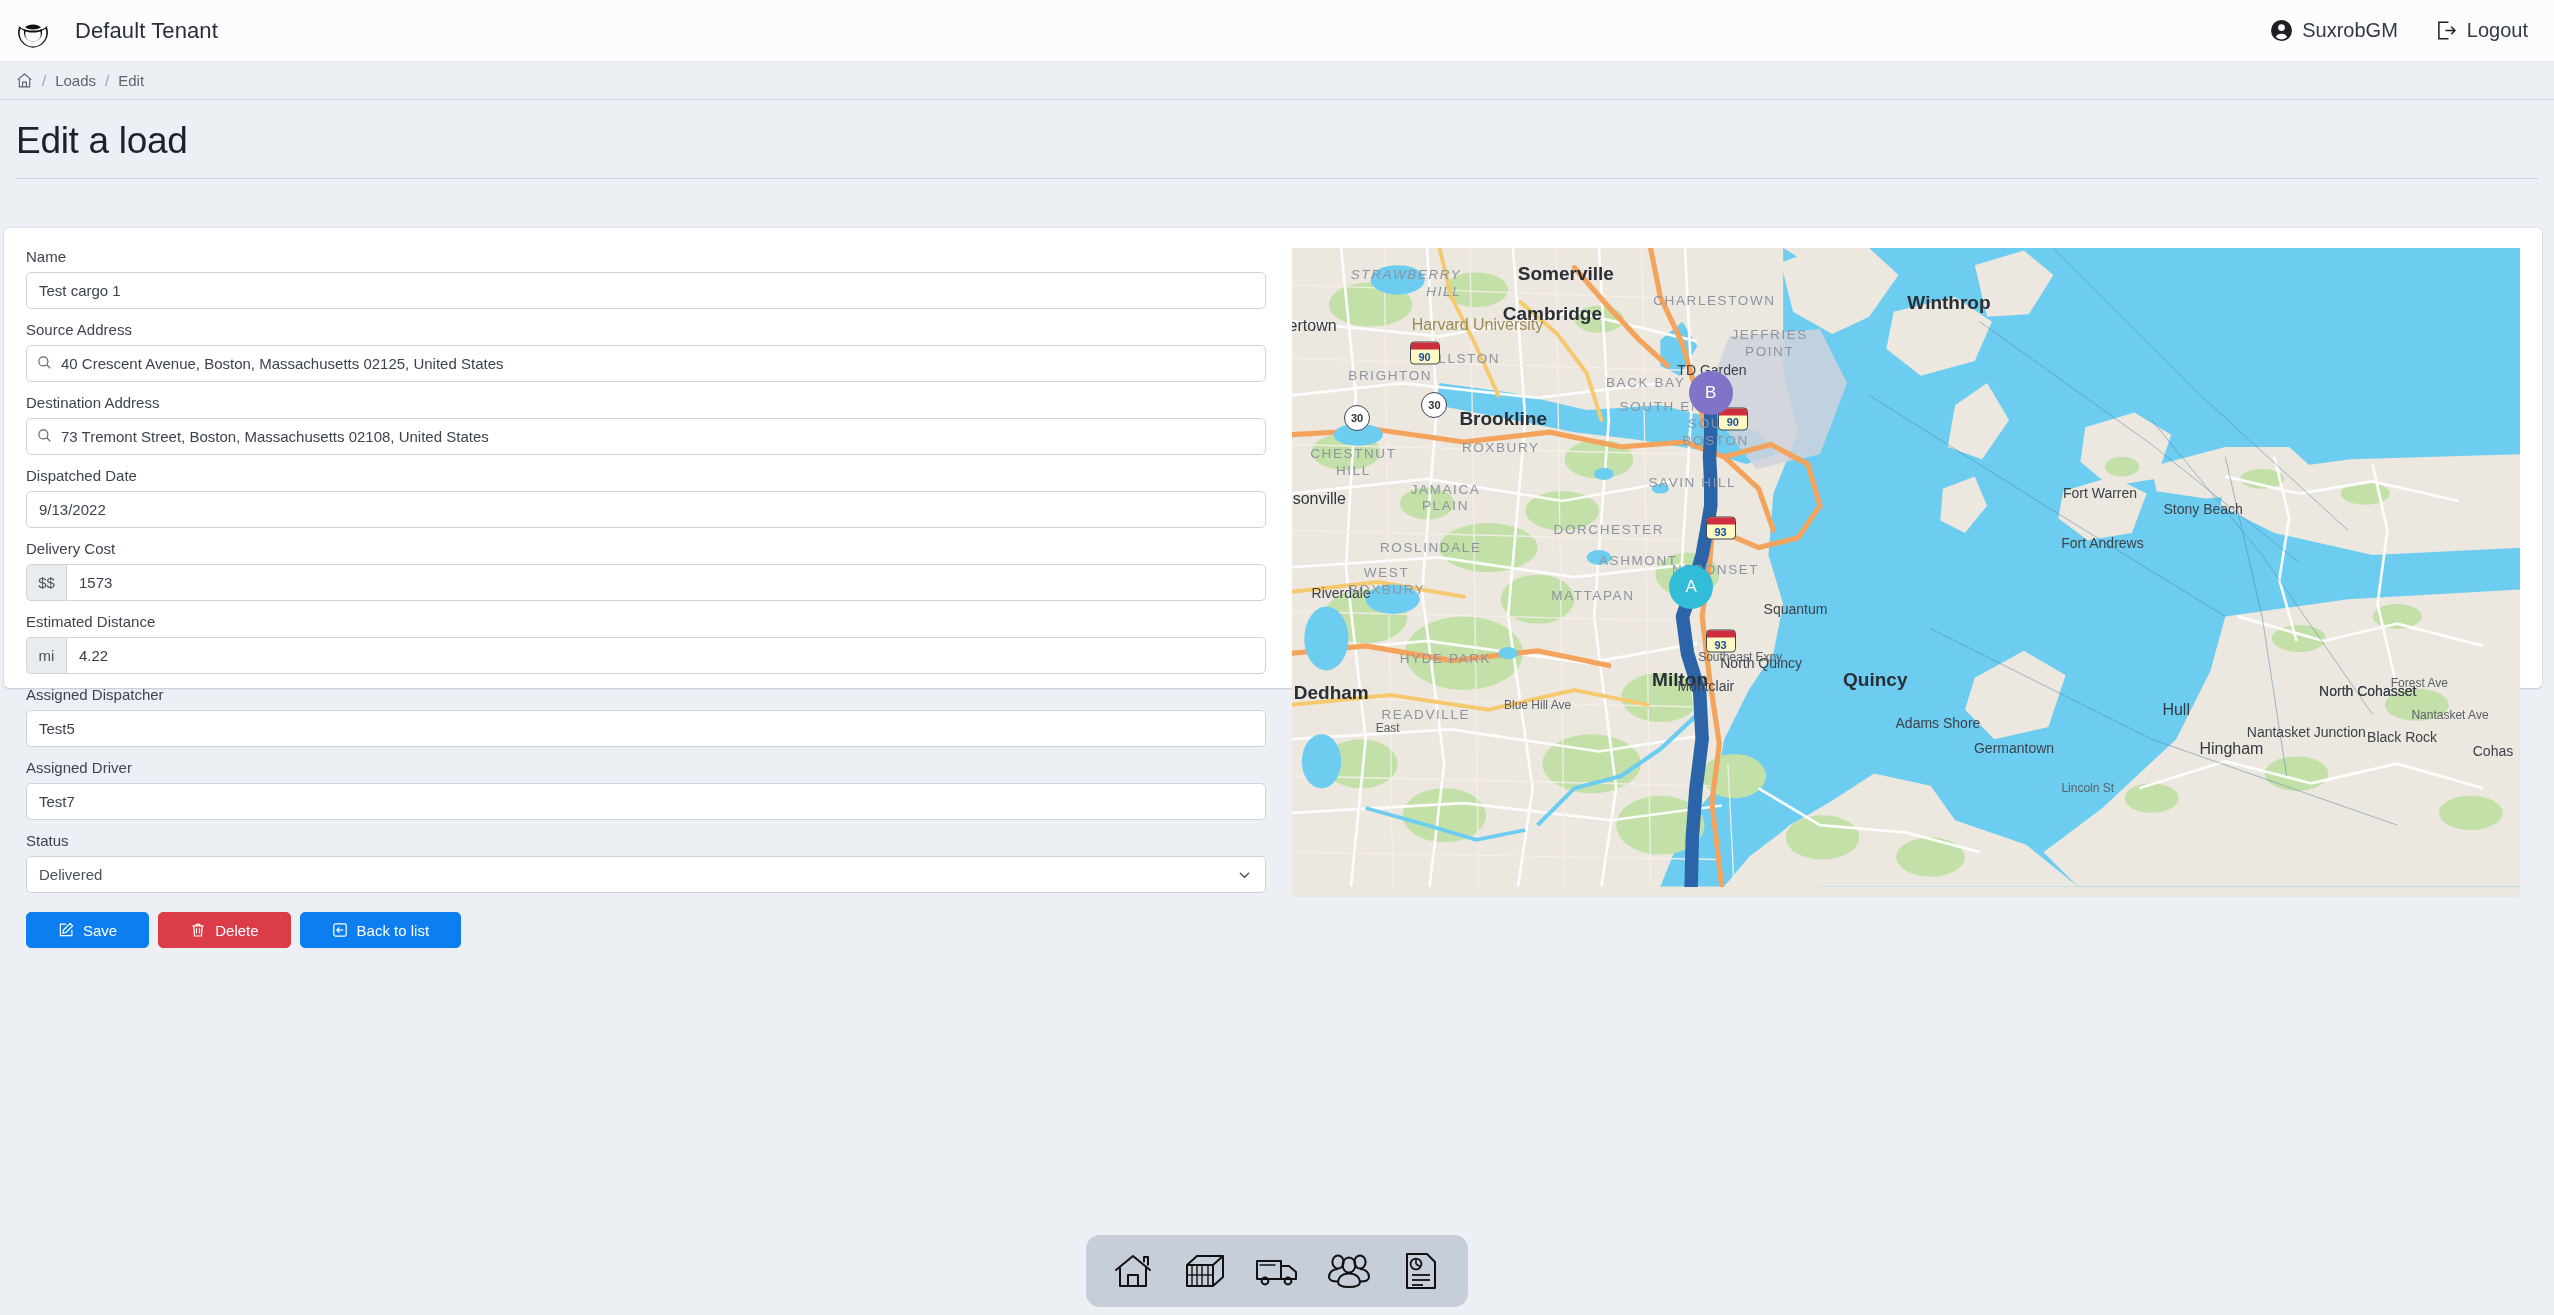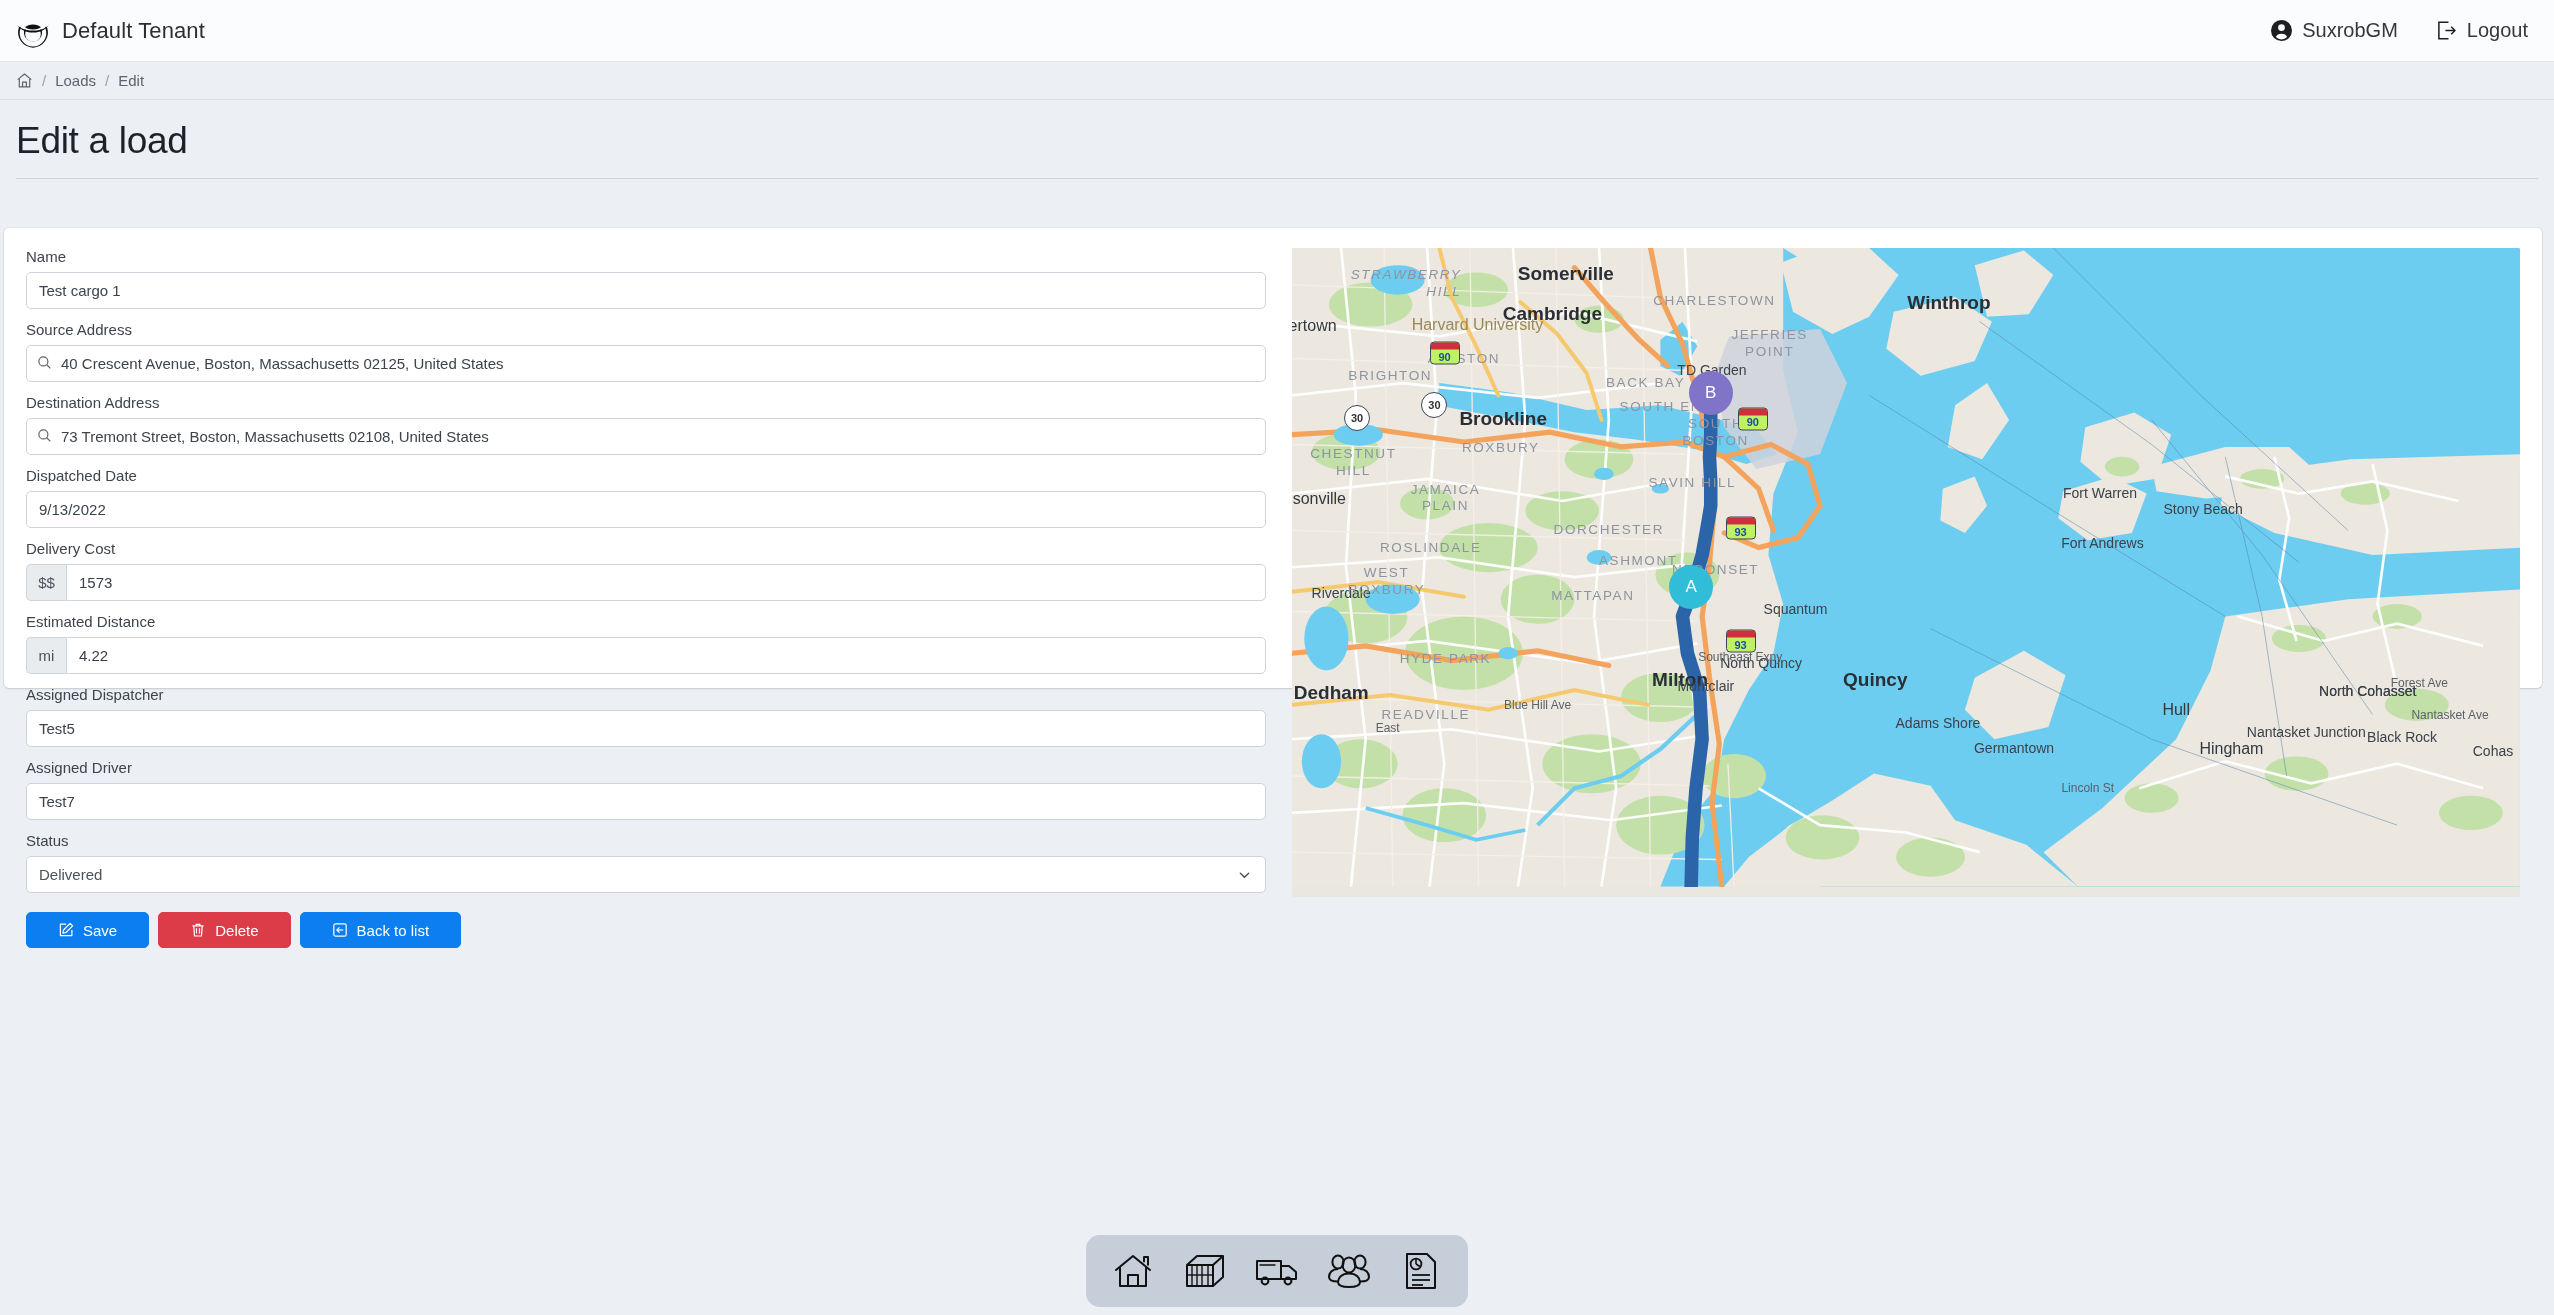--- a/index.html
+++ b/index.html
@@ -16,21 +16,21 @@
   
   .navbar {
     height: 62px;
     background: #fbfcfd;
     display: flex; align-items: center;
     padding: 0 26px 0 14px;
     border-bottom: 1px solid #e6e8ec;
     position: relative;
     z-index: 5;
   }
-  .brand { display:flex; align-items:center; gap:10px; }
+  .brand { display:flex; align-items:center; gap:23px; }
   .brand-logo { width: 38px; height: 38px; display:block; }
   .brand-title { font-size: 22px; color: #2b2f33; letter-spacing: .1px; }
   .nav-right { margin-left:auto; display:flex; align-items:center; gap: 38px; }
   .nav-link { display:flex; align-items:center; gap:10px; font-size:20px; color:#34383d; cursor:pointer; }
   .nav-link svg { display:block; }
 
   
   .breadcrumb-bar {
     height: 38px;
     background: #eceff4;
@@ -154,21 +154,21 @@
     display:flex; align-items:center; justify-content:center;
     color:#fff; font-size: 17px; font-weight: 400;
   }
   .shield {
     position:absolute; transform:translate(-50%,-50%);
     width: 30px; height: 23px; border-radius: 4px;
     background:#fff; border:1.5px solid #3c4654;
     display:flex; align-items:center; justify-content:center;
     font-size: 11px; font-weight:700; color:#1b4ea0;
   }
-  .shield.red { background:#bef264;margin-left:20px; }
+  .shield.red { background:#fef9c3; }
   .shield.red .top { position:absolute; top:0; left:0; right:0; height:7px; background:#cf2e3f; border-radius:3px 3px 0 0; }
   .circle-route {
     position:absolute; transform:translate(-50%,-50%);
     width: 26px; height:26px; border-radius:50%;
     background:#fff; border:1.6px solid #3c4654;
     display:flex; align-items:center; justify-content:center;
     font-size:11px; font-weight:700; color:#333;
   }
 
   

